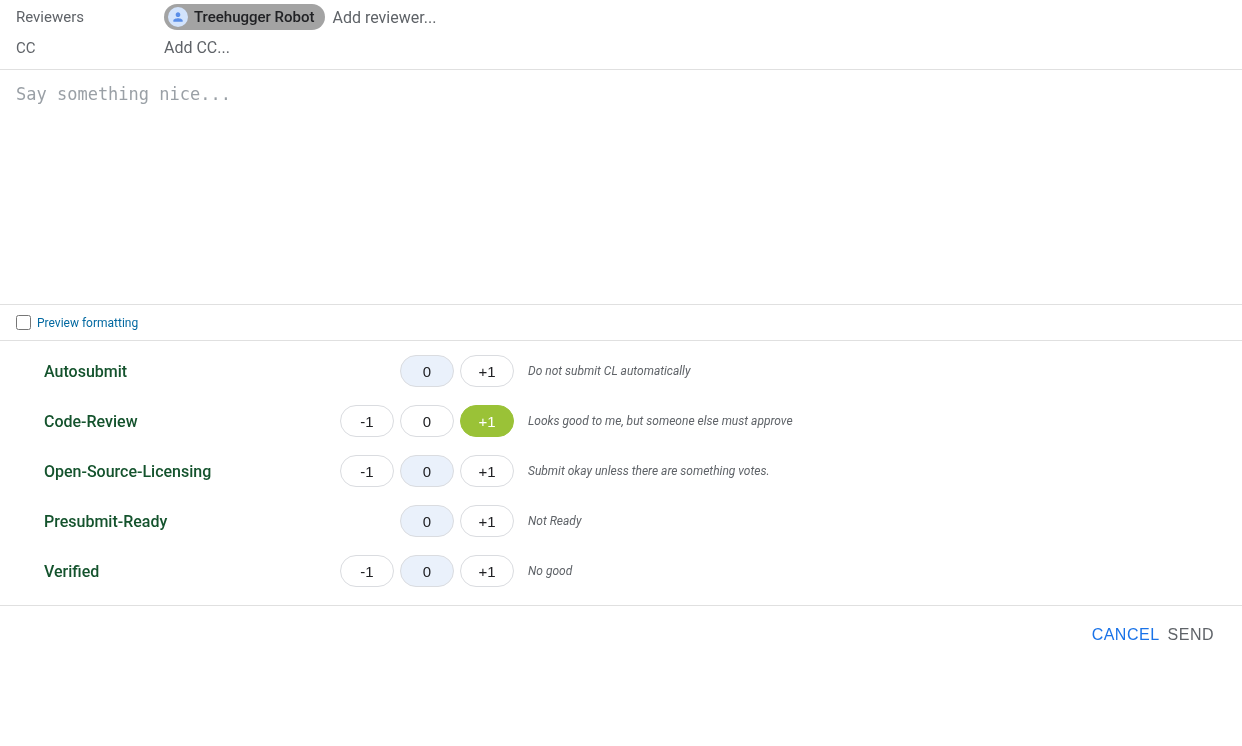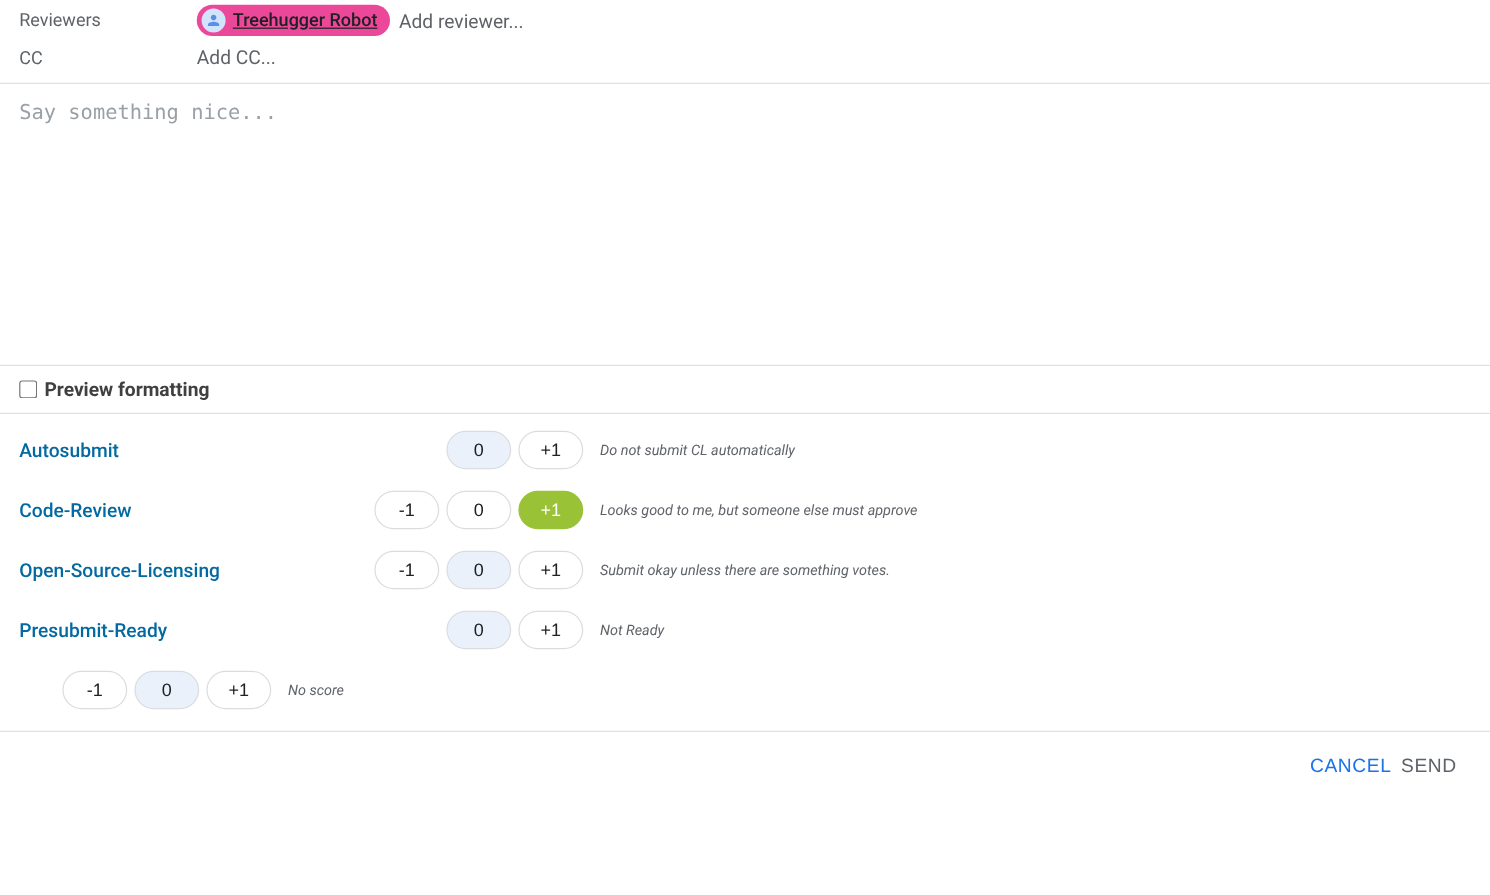--- a/index.html
+++ b/index.html
@@ -20,25 +20,24 @@
       padding: 4px 16px;
     }
     .header-label {
       width: 148px;
       color: #5f6368;
       font-size: 15px;
     }
     .reviewer-chip {
       display: inline-flex;
       align-items: center;
-      background: #ec4899;
+      background: #a3a3a3;
       border-radius: 14px;
       padding: 2px 10px 2px 4px;
       height: 26px;
-      text-decoration: underline;
     }
     .avatar {
       width: 20px;
       height: 20px;
       border-radius: 50%;
       background: #d2e3fc;
       display: flex;
       align-items: center;
       justify-content: center;
       margin-right: 6px;
@@ -85,41 +84,42 @@
       display: flex;
       align-items: center;
     }
     .preview-row input[type="checkbox"] {
       width: 15px;
       height: 15px;
       margin-right: 6px;
       cursor: pointer;
     }
     .preview-label {
-      font-size: 16px;
-      font-weight: 700;
-      color: #404040;
+      font-size: 12px;
+      font-weight: 400;
+      color: #0369a1;
       cursor: pointer;
     }
     .labels-section {
       padding: 14px 16px 18px 16px;
     }
     .label-row {
       display: flex;
       align-items: center;
       margin-bottom: 18px;
     }
     .label-row:last-child {
       margin-bottom: 0;
     }
     .label-name {
       width: 260px;
       font-size: 16px;
       font-weight: 500;
-      color: #0369a1;
+      color: #14532d;
+      margin-left: 28px;
     }
     .vote-buttons {
       width: 210px;
       display: flex;
       justify-content: flex-end;
       gap: 6px;
     }
     .vote-btn {
       min-width: 54px;
       height: 32px;
@@ -232,26 +232,27 @@
     </div>
     <div class="label-row">
       <div class="label-name">Presubmit-Ready</div>
       <div class="vote-buttons">
         <button class="vote-btn selected-neutral">0</button>
         <button class="vote-btn">+1</button>
       </div>
       <div class="label-desc">Not Ready</div>
     </div>
     <div class="label-row">
+      <div class="label-name">Verified</div>
       <div class="vote-buttons">
         <button class="vote-btn">-1</button>
         <button class="vote-btn selected-neutral">0</button>
         <button class="vote-btn">+1</button>
       </div>
-      <div class="label-desc">No score</div>
+      <div class="label-desc">No good</div>
     </div>
   </div>
 
 <div class="actions-row">
   <button class="action-btn action-cancel">CANCEL</button>
   <button class="action-btn action-send">SEND</button>
 </div>
 
 
 

